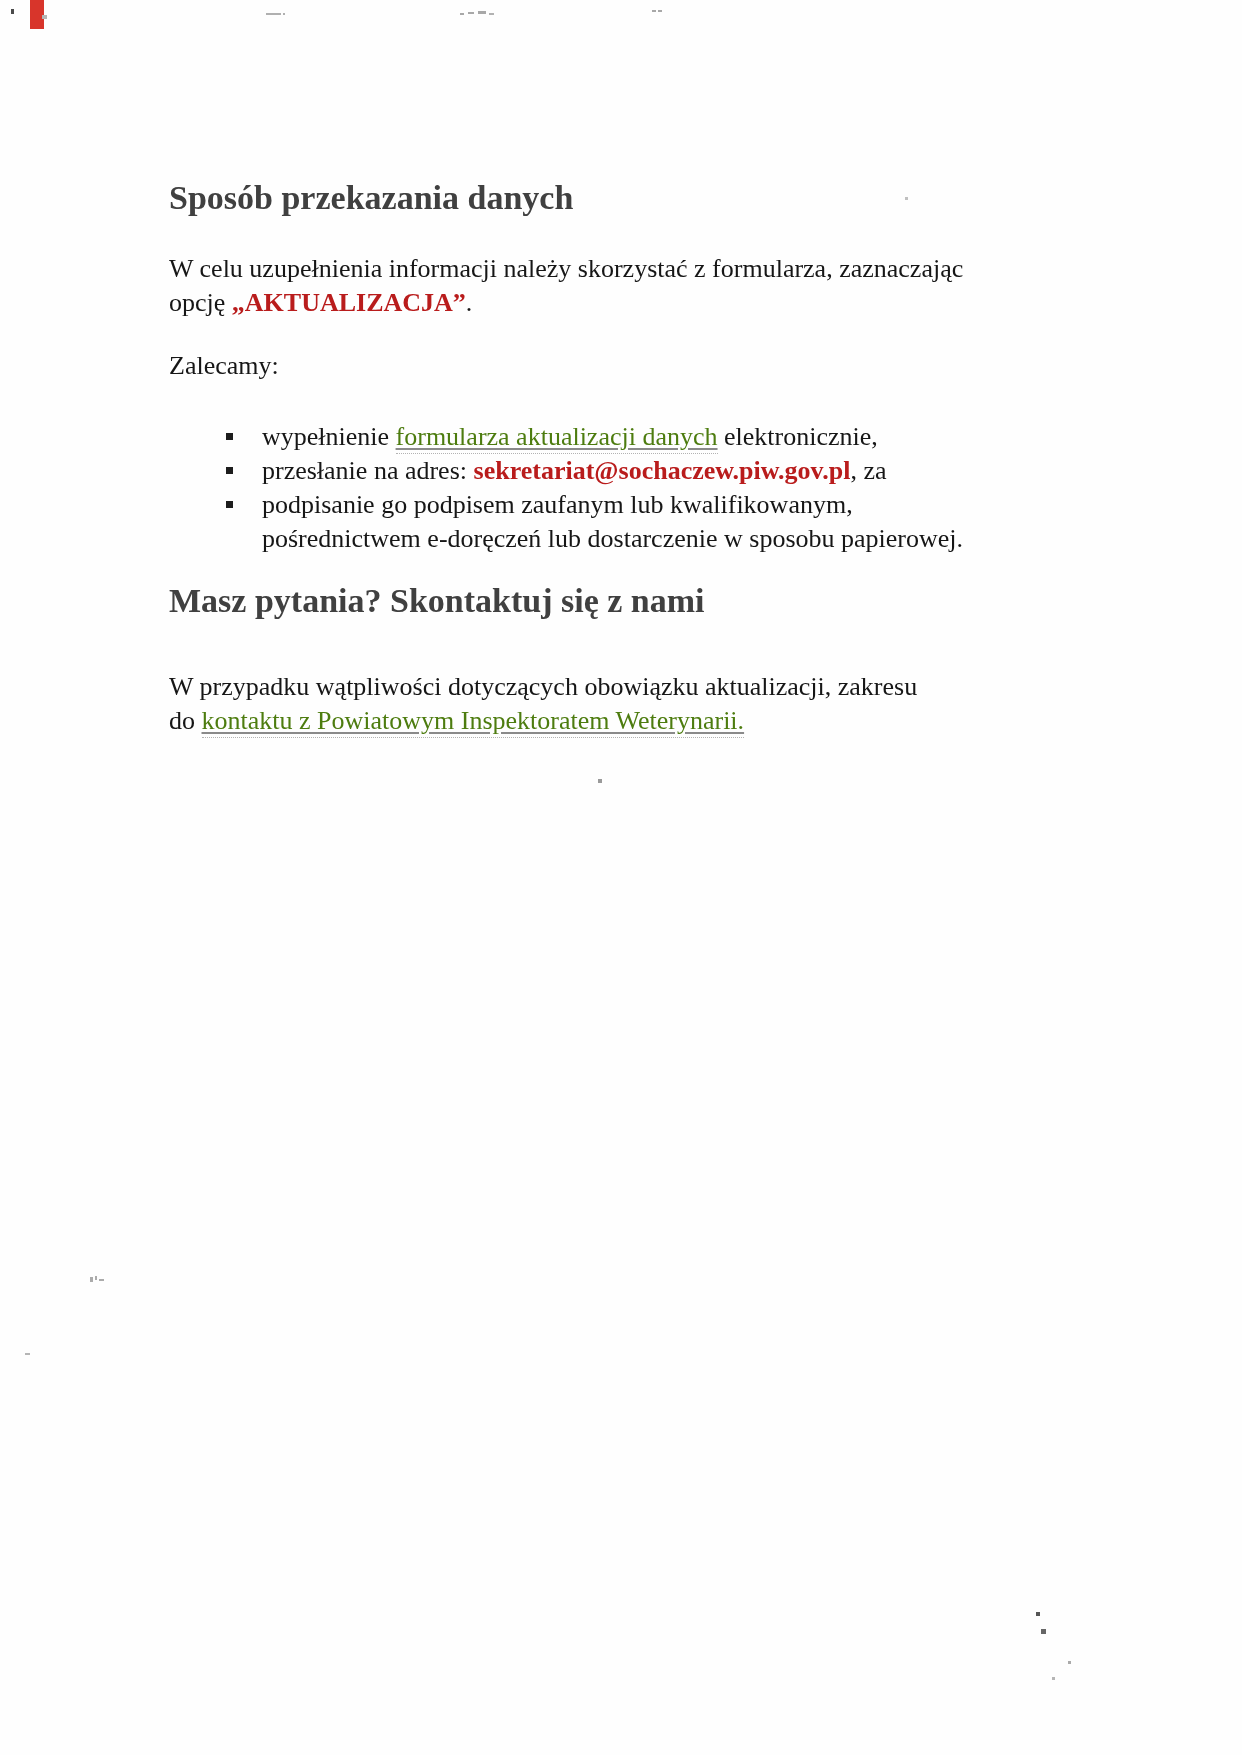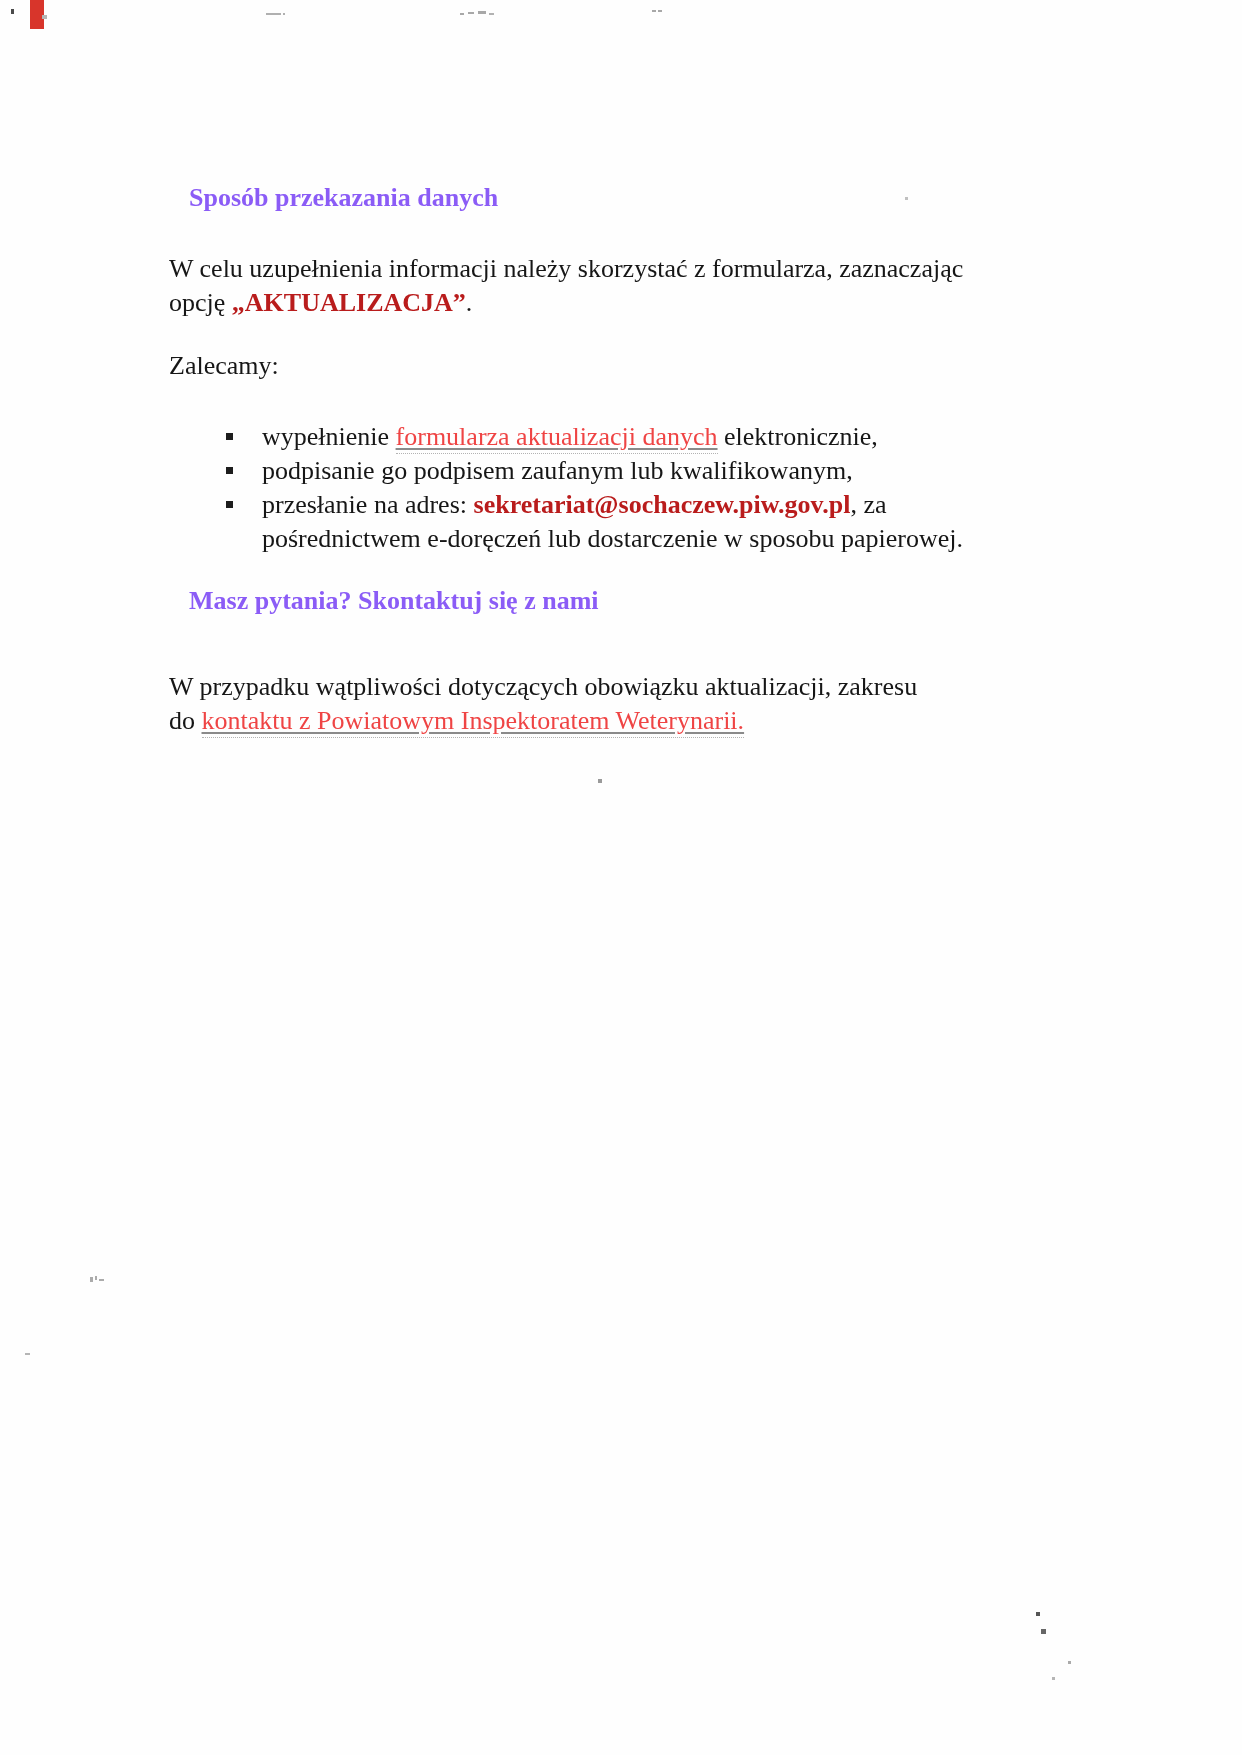--- a/index.html
+++ b/index.html
@@ -14,24 +14,24 @@
   }
   .doc {
     position:absolute;
     left:169px; top:0;
     width:930px;
     font-size:26px;
     line-height:34px;
   }
   .abs { position:absolute; left:0; }
   .line { white-space:nowrap; }
-  h1,h2 { font-size:26px; font-weight:bold; color:#8b5cf6; white-space:nowrap;margin-left:20px; }
+  h1,h2 { font-size:34px; font-weight:bold; color:#404040; white-space:nowrap; }
   .b { font-weight:bold; color:#b91c1c; }
   .doc-link {
-    color:#ef4444;
+    color:#4d7c0f;
     text-decoration:underline;
     text-decoration-color:#8a8a8a;
     text-underline-offset:3px;
     border-bottom:1px dotted #b3b3b3;
     padding-bottom:2px;
     cursor:pointer;
   }
   .bullet-row { display:flex; }
   .bullet-marker {
     width:7px; height:7px;
@@ -90,27 +90,27 @@
     <div class="abs" style="top:420px; left:-169px; width:1242px;">
       <div class="bullet-row" style="margin-left:169px;">
         <div class="bullet-marker"></div>
         <div class="bullet-text">
           <span>wypełnienie </span><span class="doc-link">formularza aktualizacji danych</span><span> elektronicznie,</span>
         </div>
       </div>
       <div class="bullet-row" style="margin-left:169px;">
         <div class="bullet-marker"></div>
         <div class="bullet-text">
-          <span>podpisanie go podpisem zaufanym lub kwalifikowanym,</span>
+          <span>przesłanie na adres: </span><span class="b">sekretariat@sochaczew.piw.gov.pl</span><span>, za</span>
         </div>
       </div>
       <div class="bullet-row" style="margin-left:169px;">
         <div class="bullet-marker"></div>
         <div class="bullet-text">
-          <span>przesłanie na adres: </span><span class="b">sekretariat@sochaczew.piw.gov.pl</span><span>, za</span>
+          <span>podpisanie go podpisem zaufanym lub kwalifikowanym,</span>
         </div>
       </div>
       <div style="margin-left:169px;">
         <div class="bullet-cont">pośrednictwem e-doręczeń lub dostarczenie w sposobu papierowej.</div>
       </div>
     </div>
 
     <h2 class="abs" style="top:584px;">Masz pytania? Skontaktuj się z nami</h2>
 
     <div class="abs" style="top:670px;">

